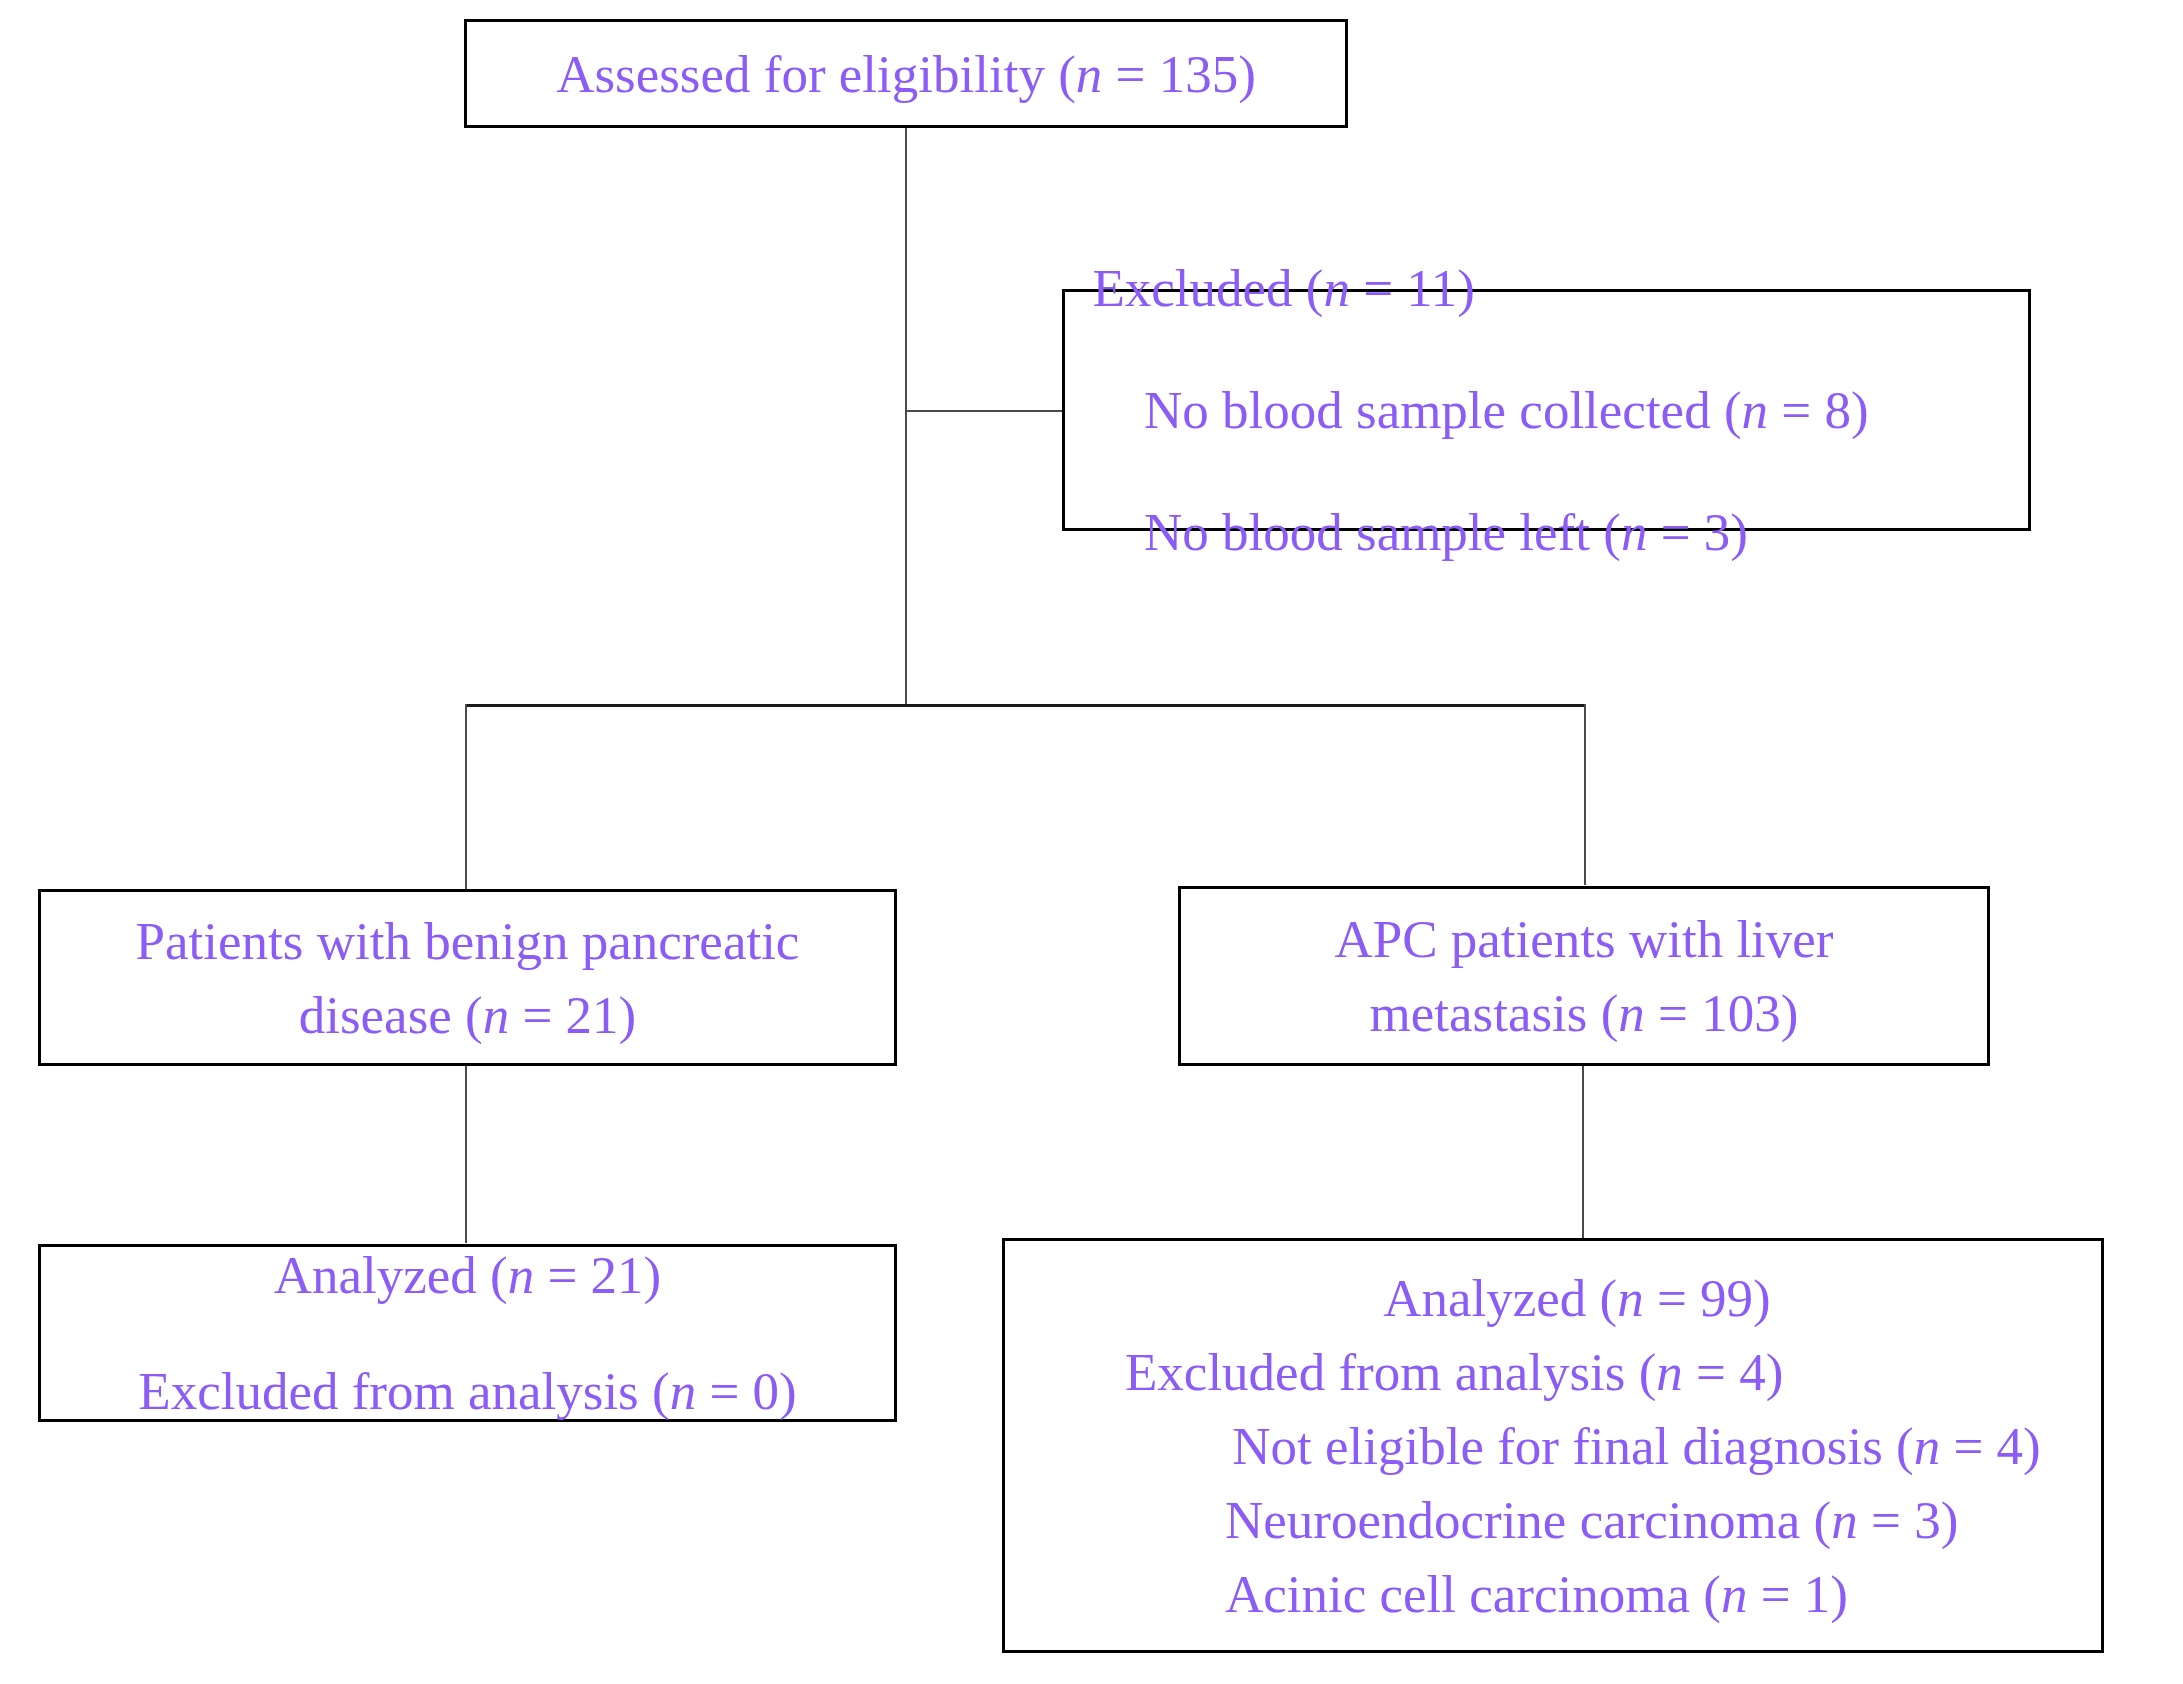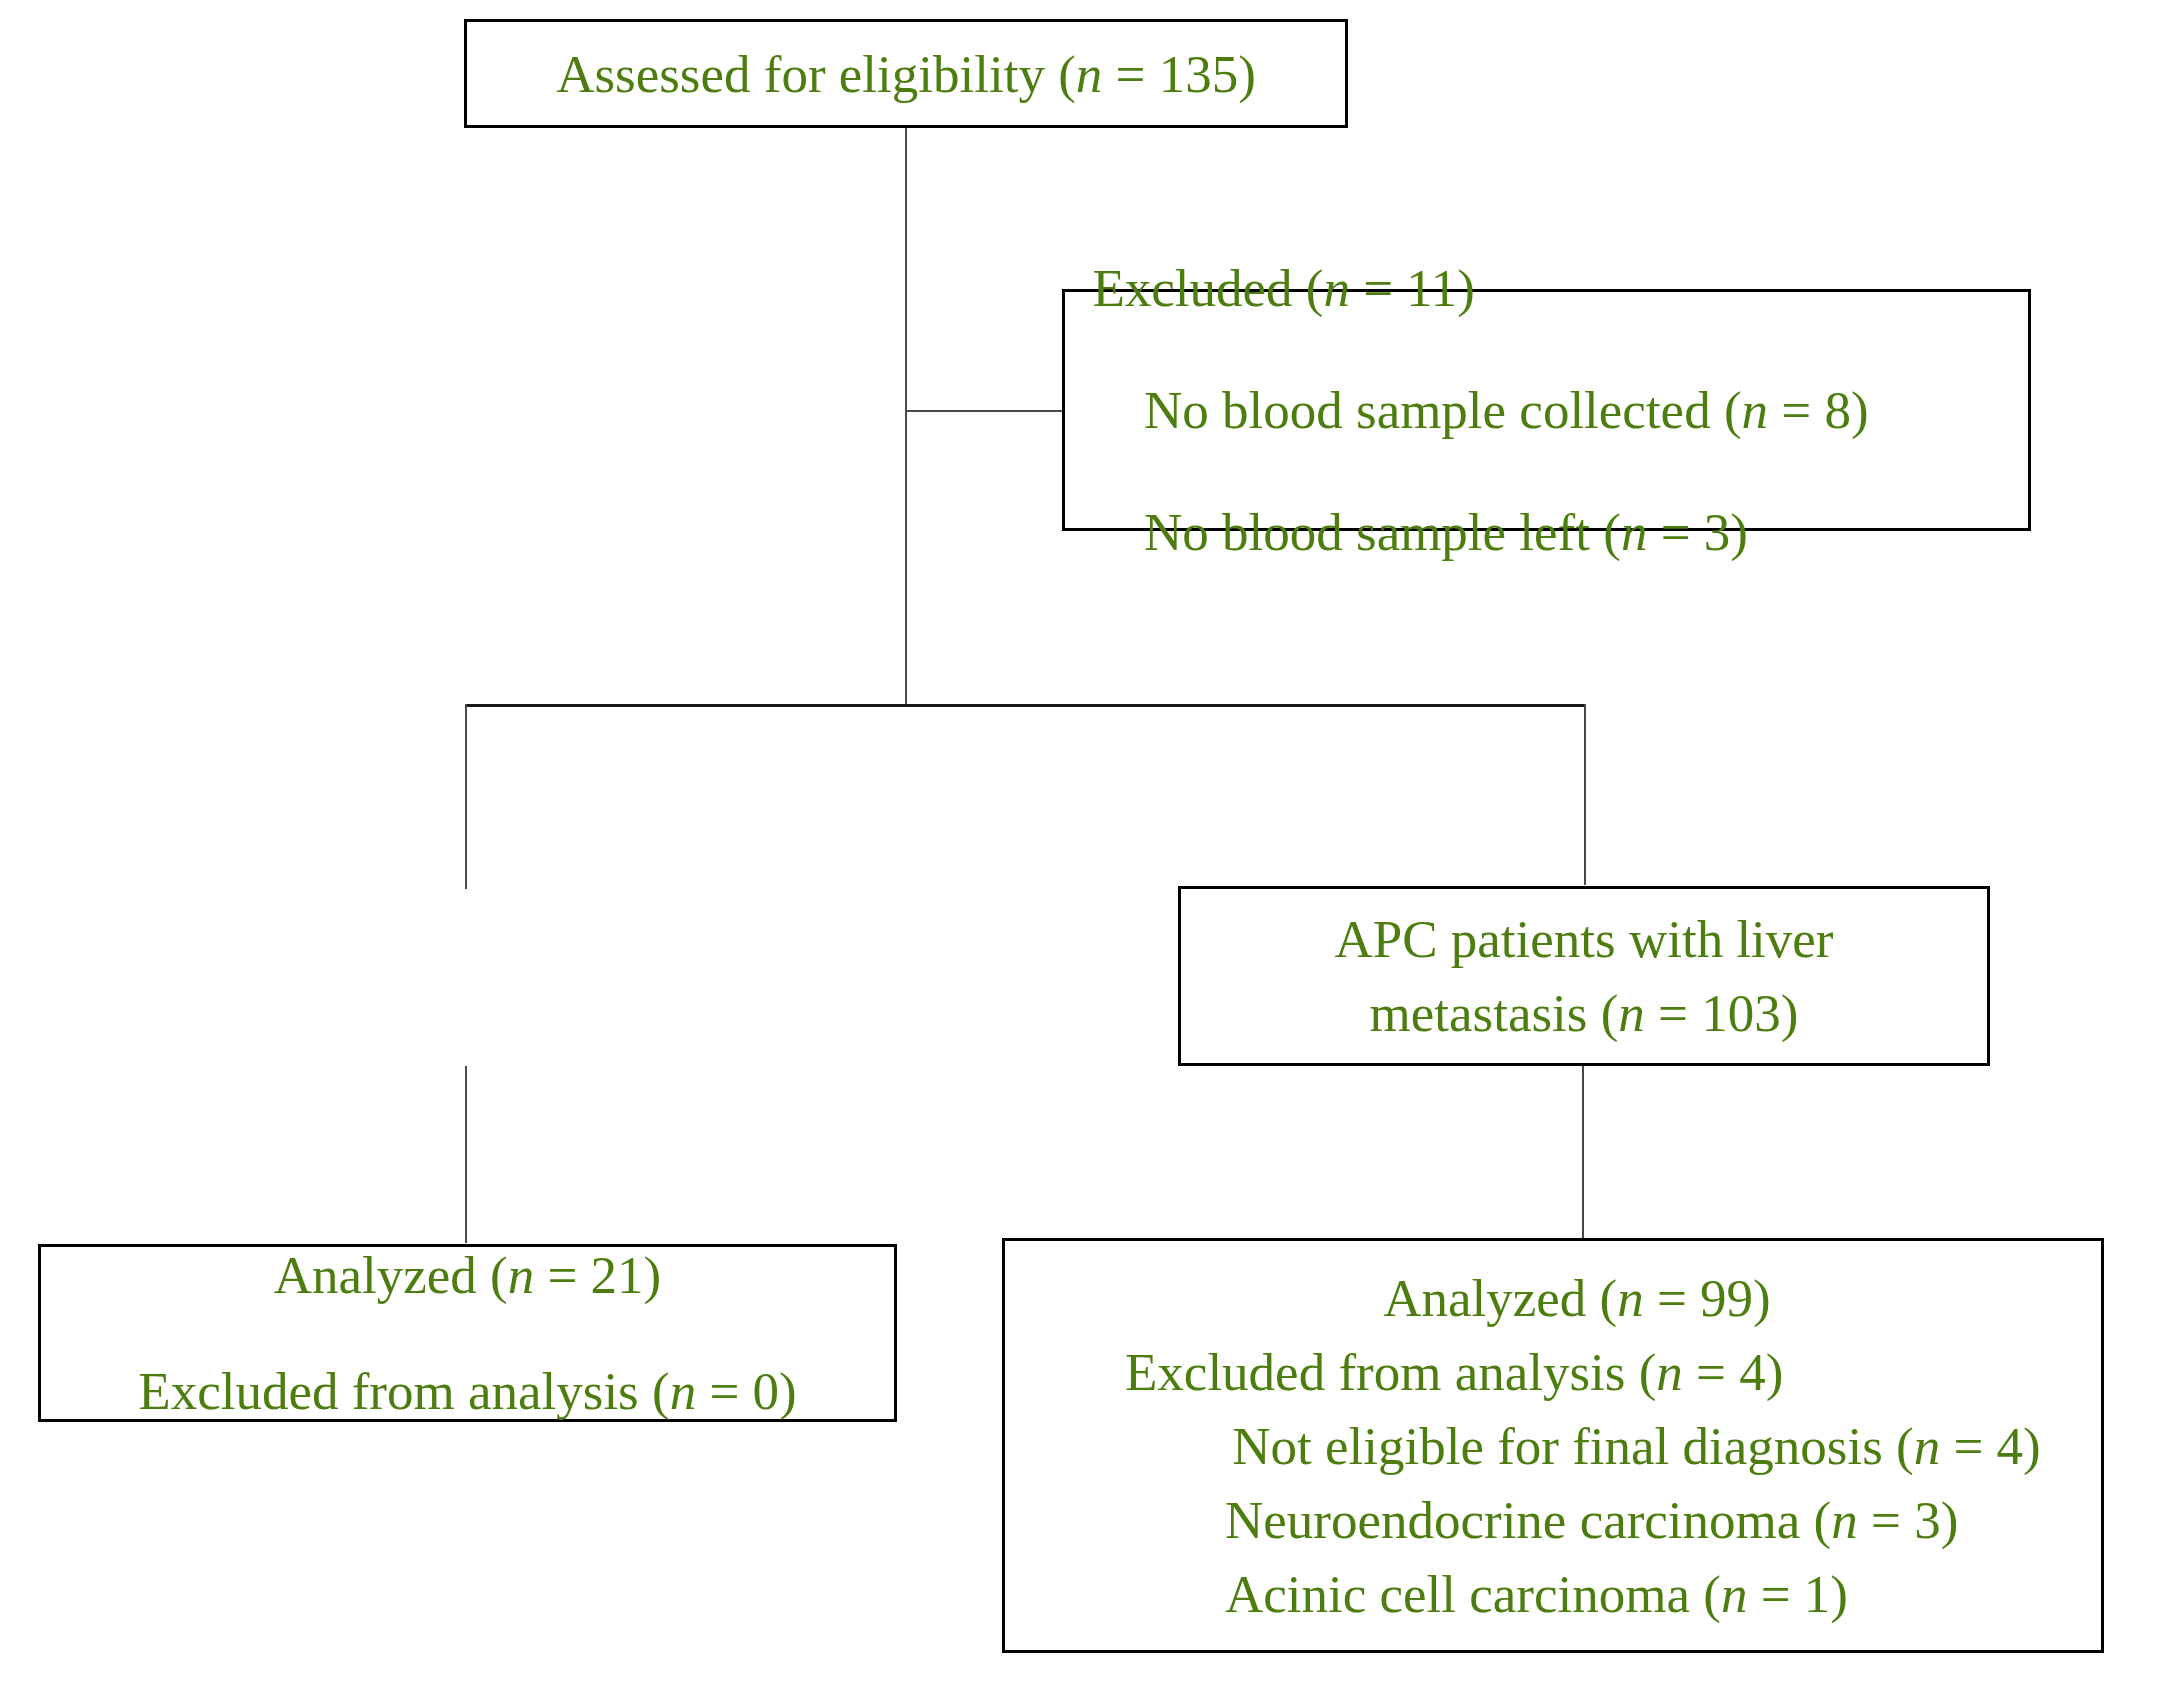--- a/index.html
+++ b/index.html
@@ -6,21 +6,21 @@
     margin: 0;
     padding: 0;
     background: #ffffff;
   }
   #canvas {
     position: relative;
     width: 2183px;
     height: 1684px;
     background: #ffffff;
     font-family: "Liberation Serif", "DejaVu Serif", serif;
-    color: #4d7c0f;
+    color: #8b5cf6;
   }
   .box {
     position: absolute;
     box-sizing: border-box;
     border: 3.8px solid #000000;
     background: #ffffff;
     font-size: 53px;
     line-height: 74px;
   }
   .box.centered {
@@ -67,20 +67,24 @@
   <div class="box centered" style="left:464px; top:19px; width:884px; height:109px;">
     <div class="line"><span>Assessed for eligibility (</span><span class="n">n</span><span> = 135)</span></div>
   </div>
 
   <div class="box leftflow" style="left:1062px; top:289px; width:969px; height:242px;gap:48px;">
     <div class="line ind-a"><span>Excluded (</span><span class="n">n</span><span> = 11)</span></div>
     <div class="line ind-b"><span>No blood sample collected (</span><span class="n">n</span><span> = 8)</span></div>
     <div class="line ind-b"><span>No blood sample left (</span><span class="n">n</span><span> = 3)</span></div>
   </div>
 
+  <div class="box centered" style="left:38px; top:889px; width:859px; height:177px;">
+    <div class="line"><span>Patients with benign pancreatic</span><span class="n"></span><span></span></div>
+    <div class="line"><span>disease (</span><span class="n">n</span><span> = 21)</span></div>
+  </div>
 
   <div class="box centered" style="left:1178px; top:886px; width:812px; height:180px;">
     <div class="line"><span>APC patients with liver</span><span class="n"></span><span></span></div>
     <div class="line"><span>metastasis (</span><span class="n">n</span><span> = 103)</span></div>
   </div>
 
   <div class="box centered" style="left:38px; top:1244px; width:859px; height:178px;gap:42px;">
     <div class="line"><span>Analyzed (</span><span class="n">n</span><span> = 21)</span></div>
     <div class="line"><span>Excluded from analysis (</span><span class="n">n</span><span> = 0)</span></div>
   </div>

